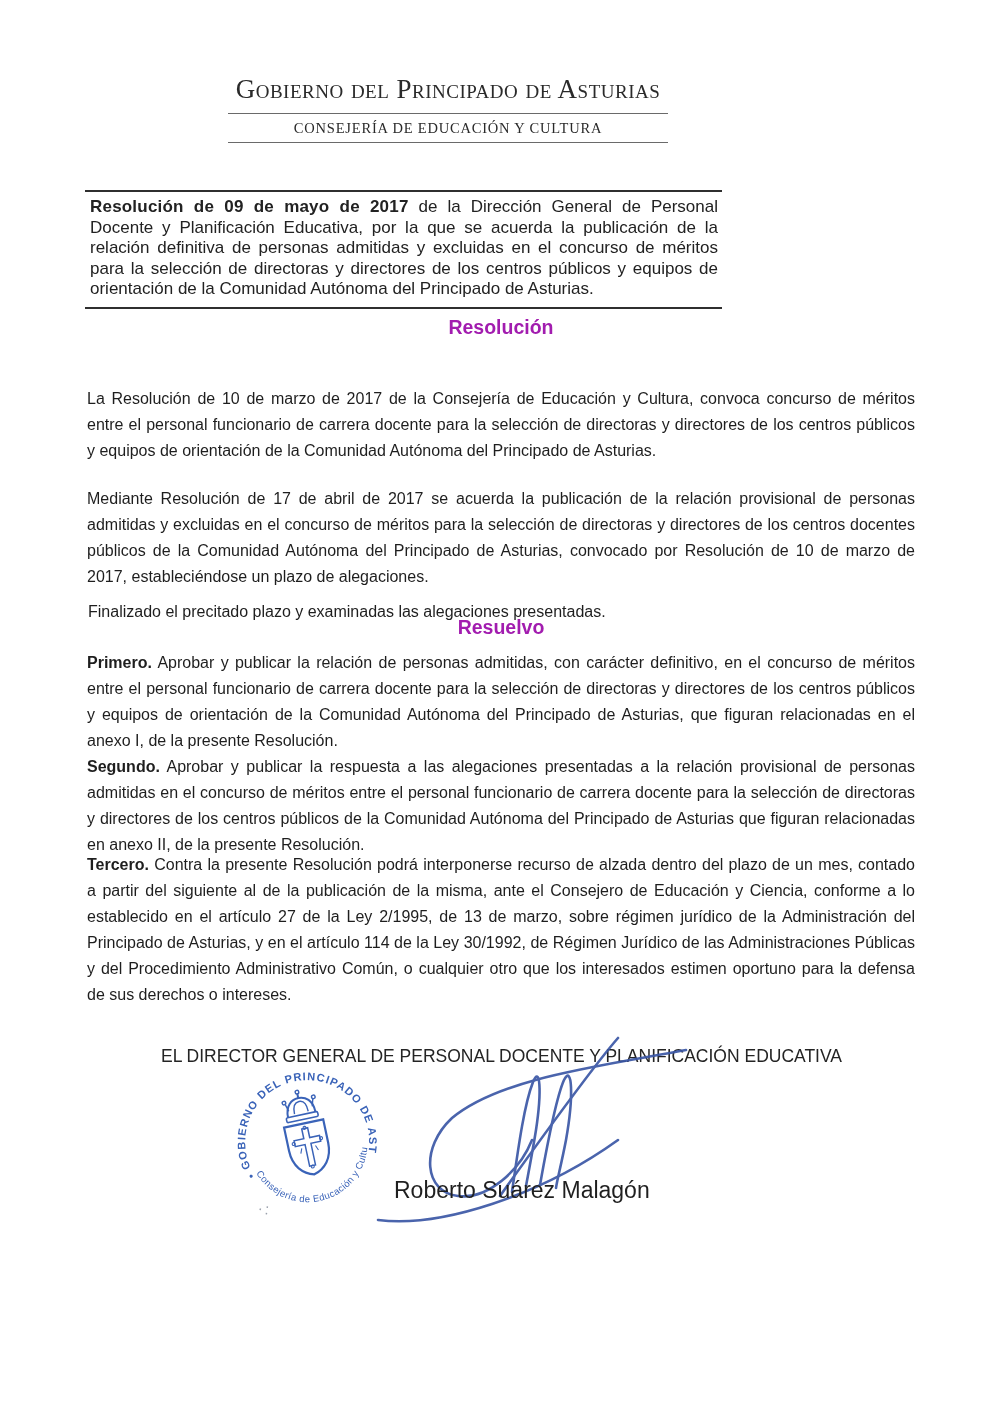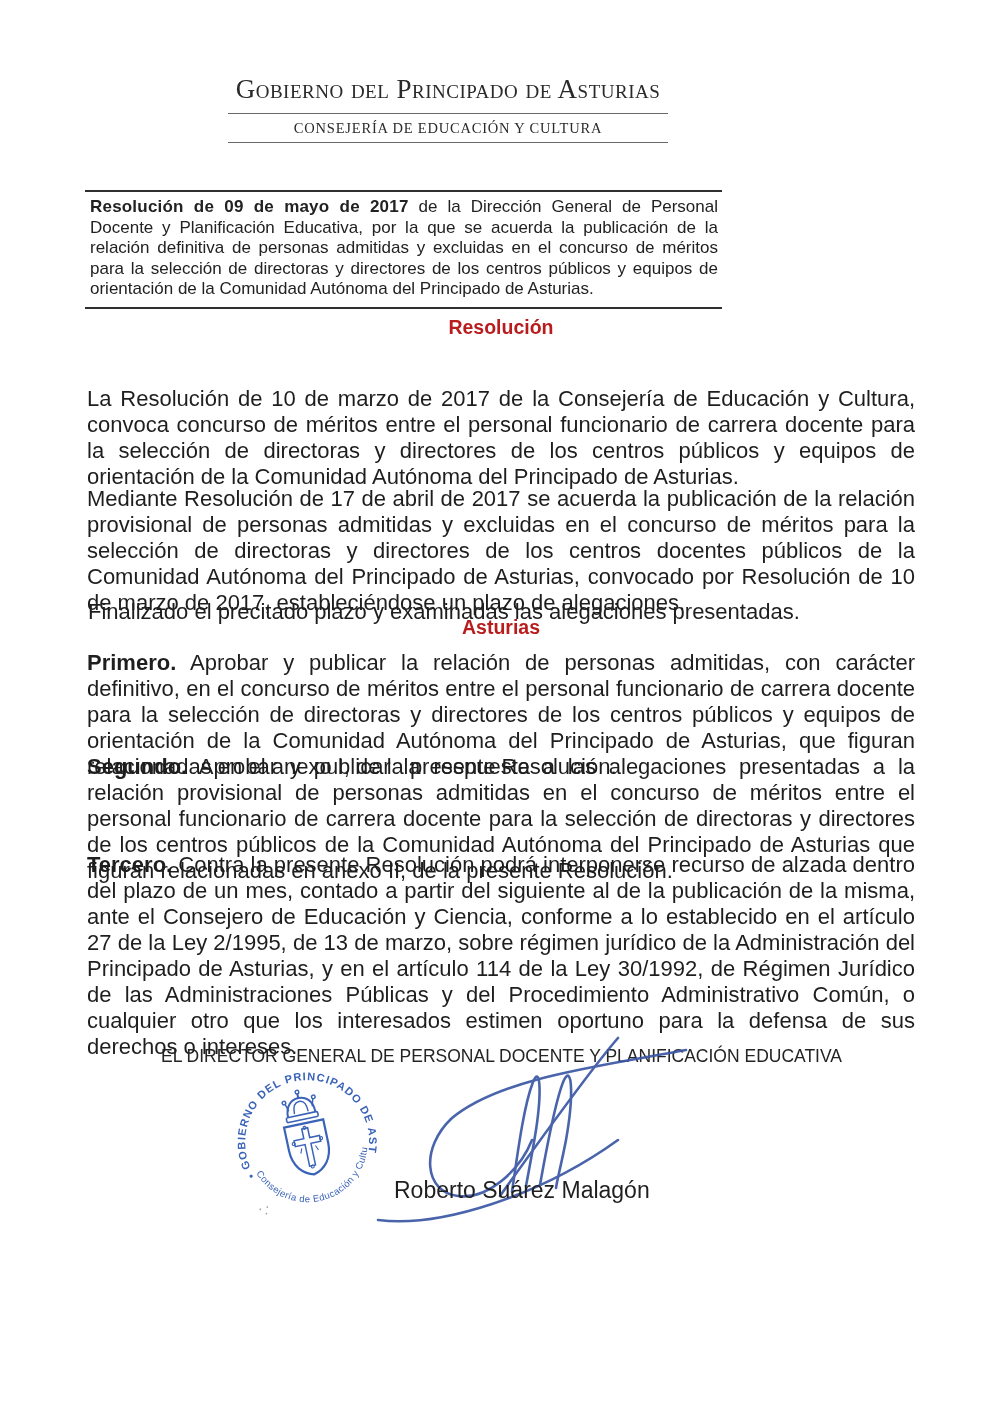--- a/index.html
+++ b/index.html
@@ -33,25 +33,25 @@
   .summary-box{
     position:absolute;top:190px;left:85px;width:628px;
     border-top:2px solid #2f2f2f;border-bottom:2.5px solid #2f2f2f;
     padding:5px 4px 7px 5px;
     font-size:17px;line-height:20.5px;text-align:justify;color:#222;
   }
   .summary-box b{letter-spacing:.2px;}
   
   .doc-heading{
     position:absolute;left:87px;width:828px;
-    text-align:center;font-weight:bold;font-size:19.5px;color:#b91c1c;
+    text-align:center;font-weight:bold;font-size:19.5px;color:#a21caf;
   }
   .para{
     position:absolute;left:87px;width:828px;
-    font-size:22px;line-height:26px;text-align:justify;color:#1e1e1e;
+    font-size:16px;line-height:26px;text-align:justify;color:#1e1e1e;
   }
   .para .lead{font-weight:bold;}
   
   .sig-title{
     position:absolute;top:1046px;left:161px;width:680px;
     font-size:17.5px;color:#242424;white-space:nowrap;
   }
   .sig-name{
     position:absolute;top:1177px;left:394px;
     font-size:23px;color:#1f1f1f;white-space:nowrap;
@@ -80,21 +80,21 @@
   </div>
 
   <div class="doc-heading" style="top:316px">Resolución</div>
 
   <p class="para" style="top:386px;margin:0">La Resolución de 10 de marzo de 2017 de la Consejería de Educación y Cultura, convoca concurso de méritos entre el personal funcionario de carrera docente para la selección de directoras y directores de los centros públicos y equipos de orientación de la Comunidad Autónoma del Principado de Asturias.</p>
 
   <p class="para" style="top:486px;margin:0">Mediante Resolución de 17 de abril de 2017 se acuerda la publicación de la relación provisional de personas admitidas y excluidas en el concurso de méritos para la selección de directoras y directores de los centros docentes públicos de la Comunidad Autónoma del Principado de Asturias, convocado por Resolución de 10 de marzo de 2017, estableciéndose un plazo de alegaciones.</p>
 
   <p class="para" style="top:598px;margin:1px">Finalizado el precitado plazo y examinadas las alegaciones presentadas.</p>
 
-  <div class="doc-heading" style="top:616px">Asturias</div>
+  <div class="doc-heading" style="top:616px">Resuelvo</div>
 
   <p class="para" style="top:650px;margin:0"><span class="lead">Primero.</span><span> Aprobar y publicar la relación de personas admitidas, con carácter definitivo, en el concurso de méritos entre el personal funcionario de carrera docente para la selección de directoras y directores de los centros públicos y equipos de orientación de la Comunidad Autónoma del Principado de Asturias, que figuran relacionadas en el anexo I, de la presente Resolución.</span></p>
 
   <p class="para" style="top:754px;margin:0"><span class="lead">Segundo.</span><span> Aprobar y publicar la respuesta a las alegaciones presentadas a la relación provisional de personas admitidas en el concurso de méritos entre el personal funcionario de carrera docente para la selección de directoras y directores de los centros públicos de la Comunidad Autónoma del Principado de Asturias que figuran relacionadas en anexo II, de la presente Resolución.</span></p>
 
   <p class="para" style="top:852px;margin:0"><span class="lead">Tercero.</span><span> Contra la presente Resolución podrá interponerse recurso de alzada dentro del plazo de un mes, contado a partir del siguiente al de la publicación de la misma, ante el Consejero de Educación y Ciencia, conforme a lo establecido en el artículo 27 de la Ley 2/1995, de 13 de marzo, sobre régimen jurídico de la Administración del Principado de Asturias, y en el artículo 114 de la Ley 30/1992, de Régimen Jurídico de las Administraciones Públicas y del Procedimiento Administrativo Común, o cualquier otro que los interesados estimen oportuno para la defensa de sus derechos o intereses.</span></p>
 
   <div class="sig-title">EL DIRECTOR GENERAL DE PERSONAL DOCENTE Y PLANIFICACIÓN EDUCATIVA</div>
 
   <svg class="stamp-svg" viewBox="0 0 152 152">

